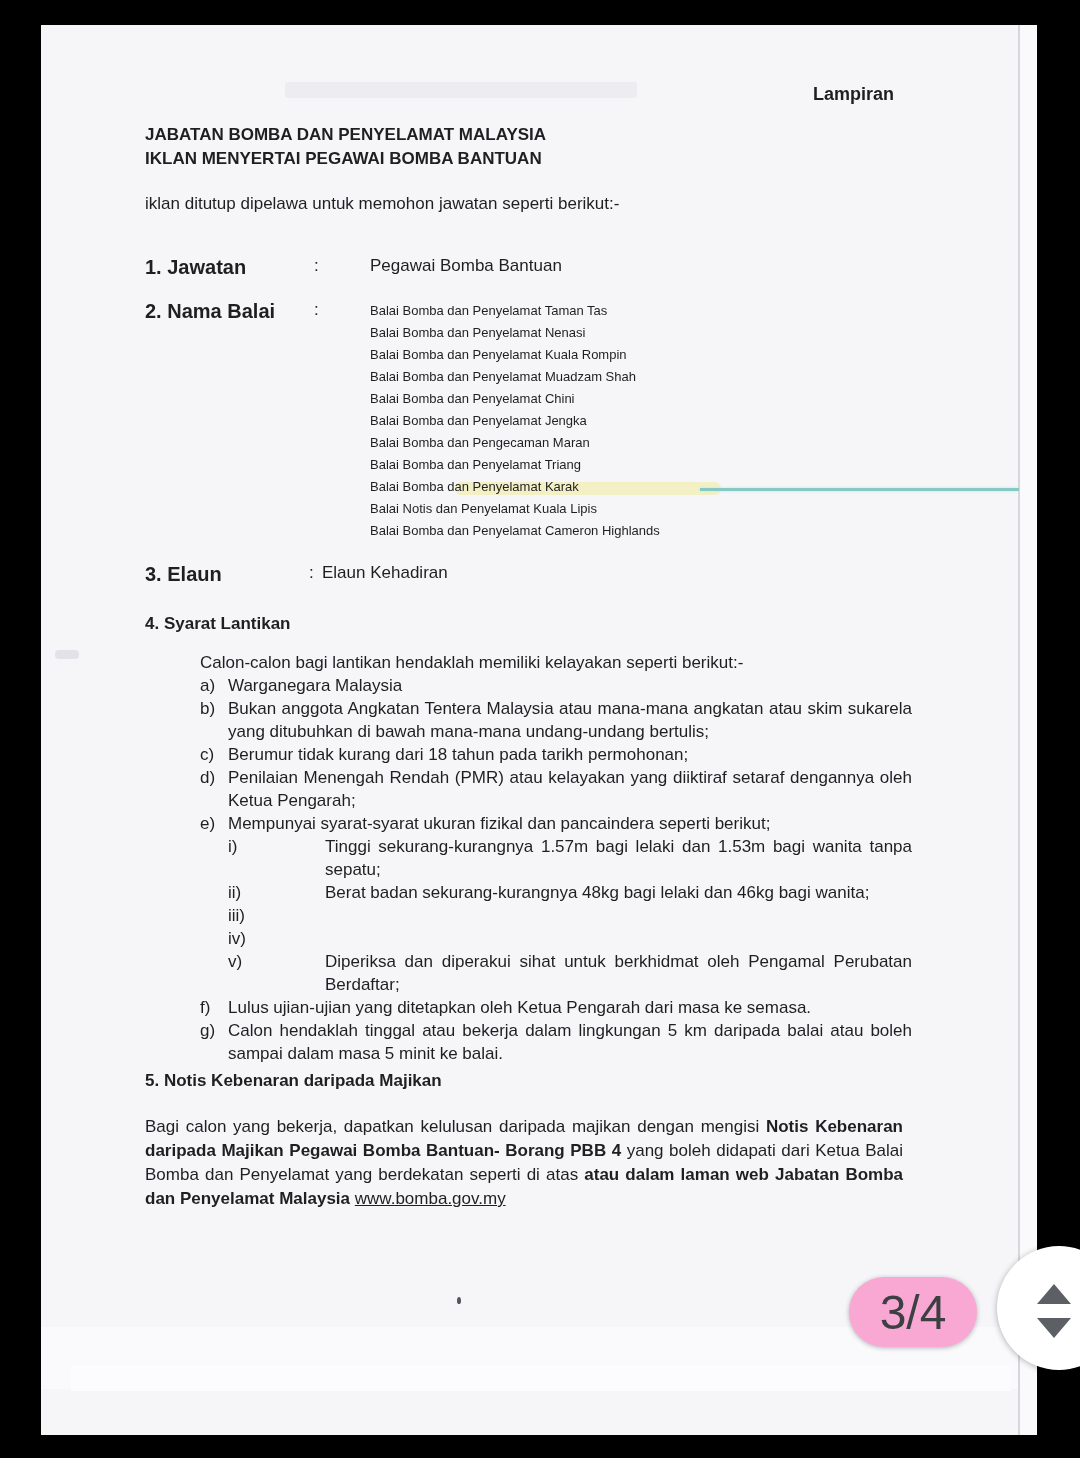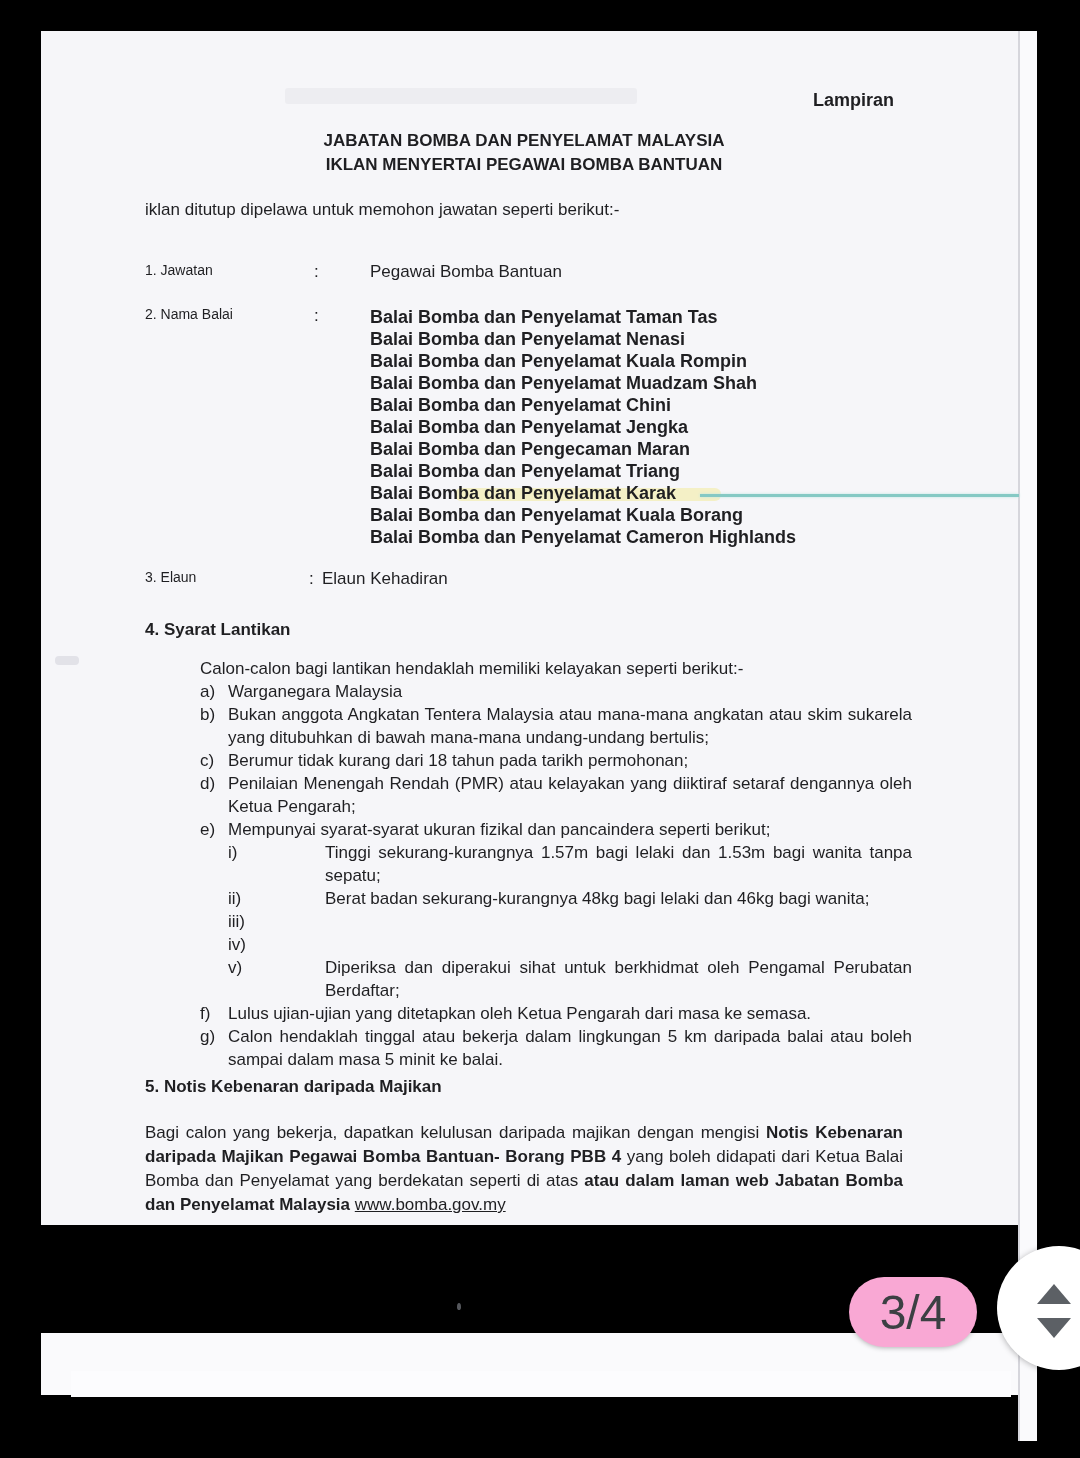--- a/index.html
+++ b/index.html
@@ -8,39 +8,39 @@
     width:1080px;height:1458px;
     background:#000;
     overflow:hidden;
     font-family:"Liberation Sans",sans-serif;
     color:#1f1f22;
   }
   .abs{position:absolute;}
 
   
   .page{
-    position:absolute;left:41px;top:31px;width:996px;height:1194px;
+    position:absolute;left:41px;top:25px;width:996px;height:1410px;
     background:#f6f6f9;
   }
   .scan-band-top{left:244px;top:57px;width:352px;height:16px;background:#ededf1;border-radius:3px;}
   .scan-dash-left{left:14px;top:625px;width:24px;height:9px;background:#e2e2e8;border-radius:4px;}
   .scan-band-bottom{left:0;top:1302px;width:996px;height:62px;background:#fafafc;}
   .scan-band-bottom2{left:30px;top:1340px;width:940px;height:26px;background:#fcfcfe;}
   .fold-line{left:977px;top:0;width:2px;height:1410px;background:#d6d6dc;}
   .fold-strip{left:979px;top:0;width:17px;height:1410px;background:#fafafc;}
   .scan-speck{left:416px;top:1272px;width:4px;height:7px;background:#55575c;border-radius:50% 50% 50% 50%/60% 60% 40% 40%;}
   .lampiran{left:772px;top:59px;font-size:18px;font-weight:bold;}
-  .doc-title{left:104px;top:98px;width:758px;text-align:center;font-weight:bold;font-size:17px;line-height:24px;}
+  .doc-title{left:104px;top:98px;width:758px;font-weight:bold;font-size:17px;line-height:24px;}
   .intro{left:104px;top:167px;width:758px;font-size:17px;line-height:24px;}
   .jline{text-align:justify;text-align-last:justify;}
 
-  .f-label{font-size:14px;font-weight:normal;}
+  .f-label{font-size:20px;font-weight:bold;}
   .f-colon{font-size:17px;}
   .f-value{font-size:17px;text-align:right;}
-  .stations{left:329px;top:275px;font-size:18px;line-height:22px;z-index:2;font-weight:bold;}
+  .stations{left:329px;top:275px;font-size:13px;line-height:22px;z-index:2;}
   .station-line{position:relative;z-index:2;}
 
   .hl-yellow{left:414px;top:457px;width:266px;height:13px;background:#f3efbd;border-radius:6px;opacity:.85;z-index:1;}
   .hl-teal{left:659px;top:463px;width:319px;height:3px;background:#85c9c4;box-shadow:0 0 3px #bfe6e2;z-index:3;}
 
   .sec-heading{font-size:17px;font-weight:bold;}
   .sec4-body{left:159px;top:626px;width:712px;font-size:17px;line-height:23px;}
   .item{display:flex;}
   .item .mk{width:28px;flex:none;}
   .item .tx{flex:1;text-align:justify;}
@@ -111,21 +111,21 @@
   <div class="abs stations">
     <div class="station-line">Balai Bomba dan Penyelamat Taman Tas</div>
     <div class="station-line">Balai Bomba dan Penyelamat Nenasi</div>
     <div class="station-line">Balai Bomba dan Penyelamat Kuala Rompin</div>
     <div class="station-line">Balai Bomba dan Penyelamat Muadzam Shah</div>
     <div class="station-line">Balai Bomba dan Penyelamat Chini</div>
     <div class="station-line">Balai Bomba dan Penyelamat Jengka</div>
     <div class="station-line">Balai Bomba dan Pengecaman Maran</div>
     <div class="station-line">Balai Bomba dan Penyelamat Triang</div>
     <div class="station-line">Balai Bomba dan Penyelamat Karak</div>
-    <div class="station-line">Balai Bomba dan Penyelamat Kuala Borang</div>
+    <div class="station-line">Balai Notis dan Penyelamat Kuala Lipis</div>
     <div class="station-line">Balai Bomba dan Penyelamat Cameron Highlands</div>
   </div>
 
   <span class="abs f-label" style="left:104px;top:538px">3. Elaun</span>
   <span class="abs f-colon" style="left:268px;top:538px">:</span>
   <span class="abs f-value" style="left:281px;top:538px">Elaun Kehadiran</span>
 
   <div class="abs sec-heading" style="left:104px;top:589px">4. Syarat Lantikan</div>
   <div class="abs sec4-body">
     <div>Calon-calon bagi lantikan hendaklah memiliki kelayakan seperti berikut:-</div>

